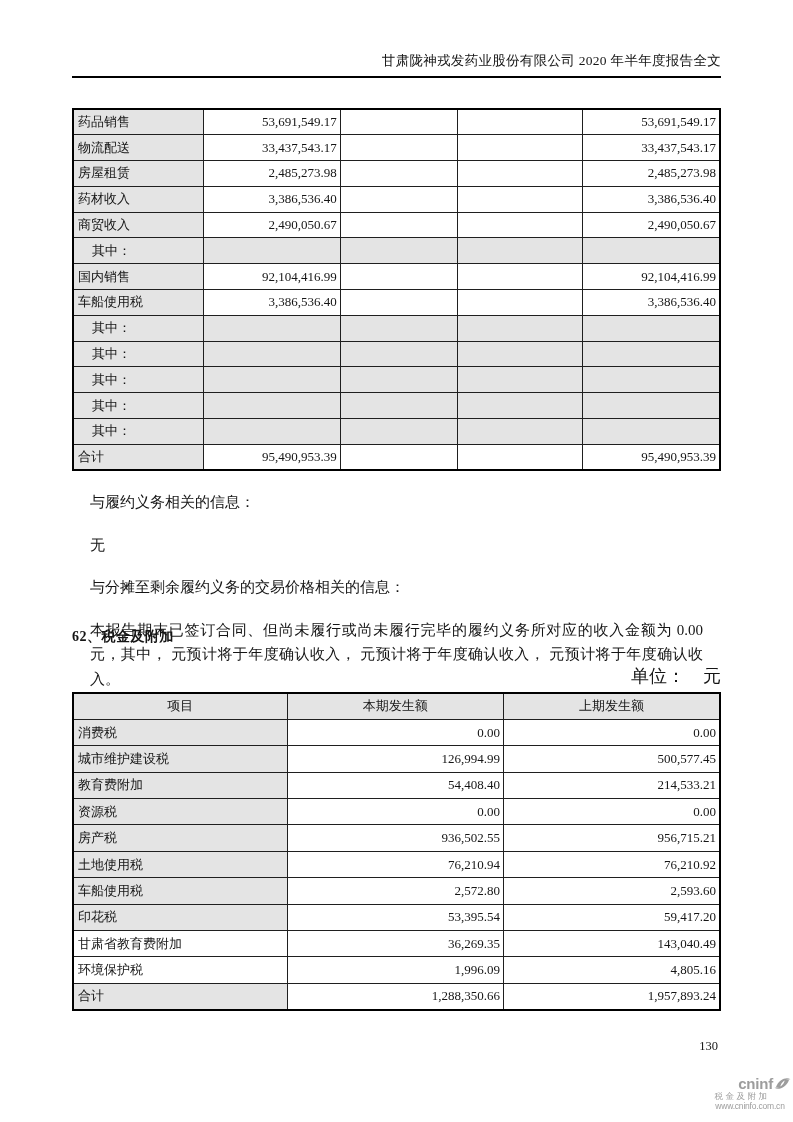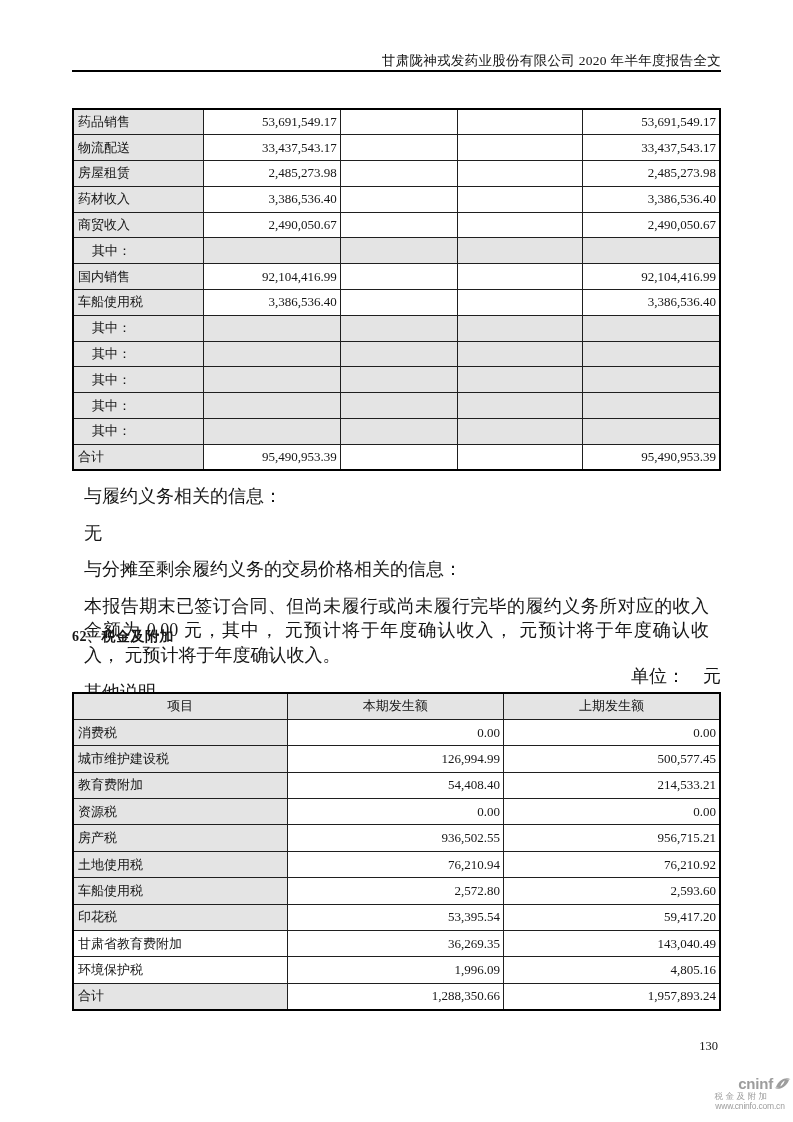--- a/index.html
+++ b/index.html
@@ -6,21 +6,21 @@
   * { box-sizing:border-box; }
   html,body { margin:0; padding:0; background:#fff; }
   .page {
     position:relative; width:793px; height:1122px; margin:0 auto;
     background:#fff; overflow:hidden;
     font-family:"Liberation Serif","DejaVu Serif",serif; color:var(--ink);
   }
   
   .doc-header {
     position:absolute; left:72px; top:52px; width:649px;
-    text-align:right; font-size:13.5px; 
+    text-align:right; font-size:13.5px; padding-bottom:6px;
     border-bottom:2.5px solid #000; letter-spacing:0.3px;
   }
   
   .tbl {
     position:absolute; left:72px; width:649px;
     border-collapse:collapse; table-layout:fixed;
     font-size:13px; border:2px solid #000;
   }
   .tbl td, .tbl th {
     border:1px solid var(--border); height:25.8px;
@@ -30,21 +30,21 @@
   .tbl td.num { text-align:right; }
   .tbl tr.subtotal-row td { background:var(--gray); }
   .tbl tr.subtotal-row td:first-child { padding-left:18px; }
   .tbl tr.white-label-row td:first-child { background:#fff; }
   .tbl1 { top:108px;font-family:Liberation Serif, serif; }
   .tbl2 { top:692px; }
   .tbl2 td, .tbl2 th { height:26.4px; }
   .tbl2 thead th { background:var(--gray); text-align:center;margin-top:48px; }
   
   .notes { position:absolute; left:72px; top:472px; width:649px; }
-  .notes p { margin:12px; line-height:24.6px; font-size:18px; }
+  .notes p { margin:18px; line-height:24.6px; font-size:15px; }
   .notes p.justify { text-align:justify; }
   
   .section-heading {
     position:absolute; left:72px; top:628px; margin:0;
     font-size:14px; font-weight:bold; letter-spacing:0.5px;
   }
   .unit-line {
     position:absolute; left:72px; top:664px; width:649px;
     text-align:right; font-size:18px;
   }

